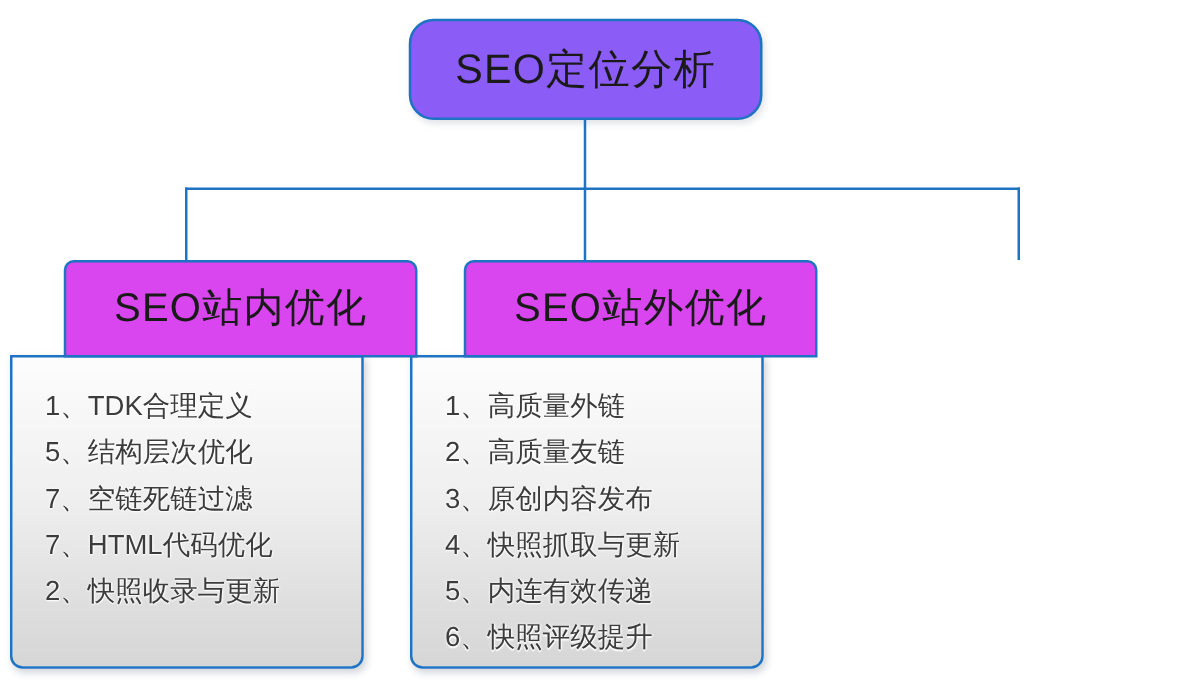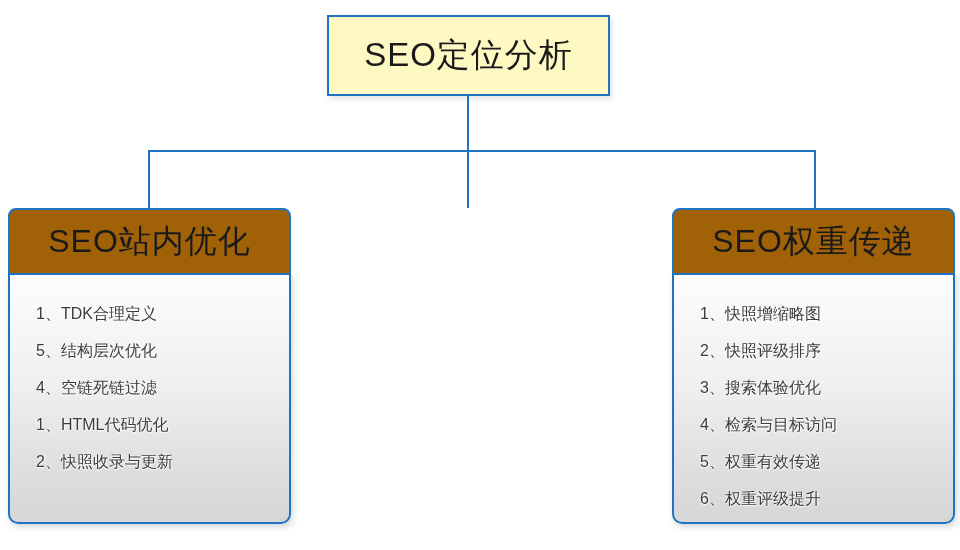--- a/index.html
+++ b/index.html
@@ -11,21 +11,21 @@
   html,body{background:#ffffff;}
   body{
     font-family:"Liberation Sans","DejaVu Sans",sans-serif;
     width:960px;height:550px;position:relative;overflow:hidden;
   }
   .stage{position:absolute;left:0;top:0;width:960px;height:550px;}
 
   
   .root-box{
     position:absolute;left:327px;top:15px;width:283px;height:81px;
-    background:#fef9c3;border:2px solid var(--accent);border-radius:0;
+    background:#8b5cf6;border:2px solid var(--accent);border-radius:20px;
     display:flex;align-items:center;justify-content:center;
     box-shadow:2px 3px 5px rgba(120,130,145,0.22);
   }
   .root-box .label{
     font-size:33px;color:var(--title-text);letter-spacing:1px;white-space:nowrap;
   }
 
   
   .line{position:absolute;background:var(--accent);}
   .v-root{left:467px;top:96px;width:2px;height:55px;}
@@ -34,42 +34,42 @@
   .v-mid{left:467px;top:150px;width:2px;height:58px;}
   .v-right{left:814px;top:150px;width:2px;height:58px;}
 
   
   .col{position:absolute;top:208px;width:283px;}
   .col0{left:8px;}
   .col1{left:328px;}
   .col2{left:672px;}
 
   .col-header{
-    width:100%;height:67px;
-    background:#a16207;border:2px solid var(--accent);
+    width:100%;height:78px;
+    background:#d946ef;border:2px solid var(--accent);
     border-radius:8px 8px 0 0;
     display:flex;align-items:center;justify-content:center;
-    position:relative;z-index:2;
+    position:relative;z-index:2;margin-left:43px;
   }
   .col-header .label{
     font-size:32px;color:var(--title-text);letter-spacing:1px;white-space:nowrap;
   }
 
   .col-body{
     width:100%;height:251px;margin-top:-2px;
     background:linear-gradient(180deg,#fdfdfd 0%,#efefef 45%,#dedede 80%,#d6d6d6 100%);
     border:2px solid var(--accent);
     border-radius:0 0 10px 10px;
     padding:20px 10px 0 26px;
     box-shadow:2px 3px 6px rgba(110,120,135,0.30);
     position:relative;z-index:1;
   }
   .col-body ul{list-style:none;}
   .col-body li{
-    font-size:16px;line-height:37px;color:var(--item-text);white-space:nowrap;
+    font-size:22px;line-height:37px;color:var(--item-text);white-space:nowrap;
     text-shadow:0 1px 1px rgba(255,255,255,0.95),1px 0 1px rgba(255,255,255,0.8),0 0 3px rgba(255,255,255,0.8);
   }
 </style>
 </head>
 <body>
 
 <div class="stage">
 
   <div class="root-box">
     <span class="label">SEO定位分析</span>
@@ -82,37 +82,37 @@
   <div class="line v-right"></div>
 
   <div class="col col0">
     <div class="col-header">
       <span class="label">SEO站内优化</span>
     </div>
     <div class="col-body">
       <ul>
         <li>1、TDK合理定义</li>
         <li>5、结构层次优化</li>
-        <li>4、空链死链过滤</li>
-        <li>1、HTML代码优化</li>
+        <li>7、空链死链过滤</li>
+        <li>7、HTML代码优化</li>
         <li>2、快照收录与更新</li>
       </ul>
     </div>
   </div>
 
-
-  <div class="col col2">
+  <div class="col col1">
     <div class="col-header">
-      <span class="label">SEO权重传递</span>
+      <span class="label">SEO站外优化</span>
     </div>
     <div class="col-body">
       <ul>
-        <li>1、快照增缩略图</li>
-        <li>2、快照评级排序</li>
-        <li>3、搜索体验优化</li>
-        <li>4、检索与目标访问</li>
-        <li>5、权重有效传递</li>
-        <li>6、权重评级提升</li>
+        <li>1、高质量外链</li>
+        <li>2、高质量友链</li>
+        <li>3、原创内容发布</li>
+        <li>4、快照抓取与更新</li>
+        <li>5、内连有效传递</li>
+        <li>6、快照评级提升</li>
       </ul>
     </div>
   </div>
 
+
 </div>
 
 </body></html>

